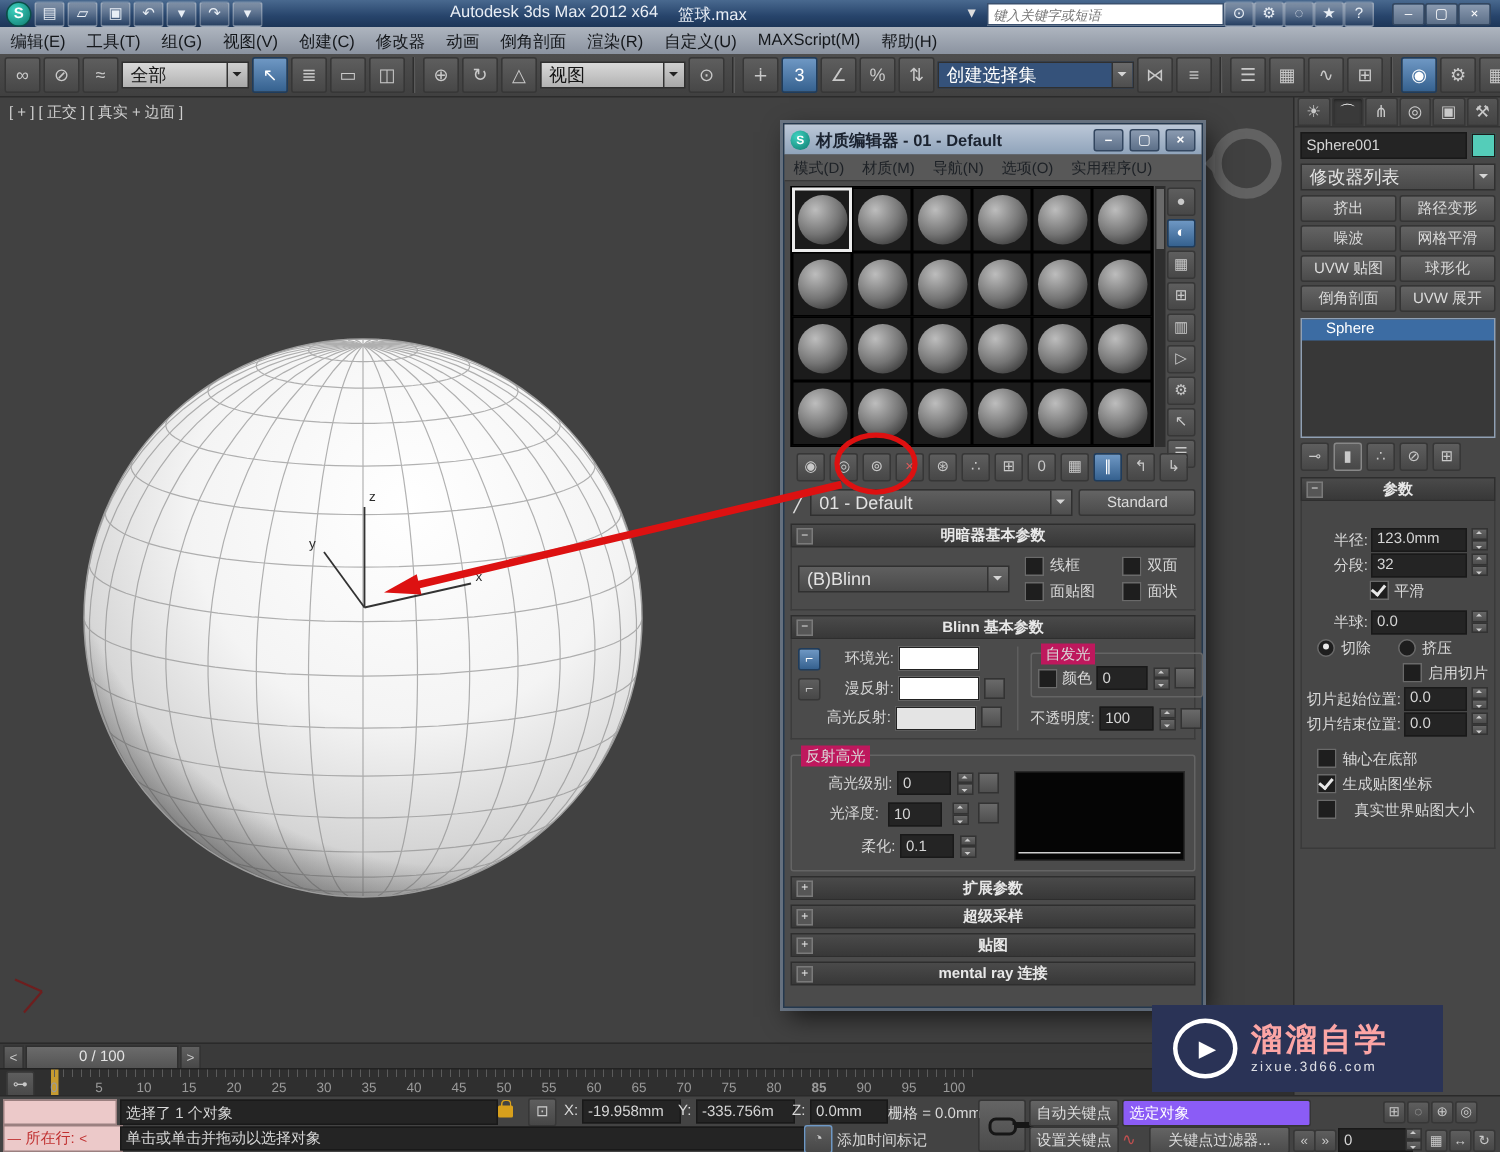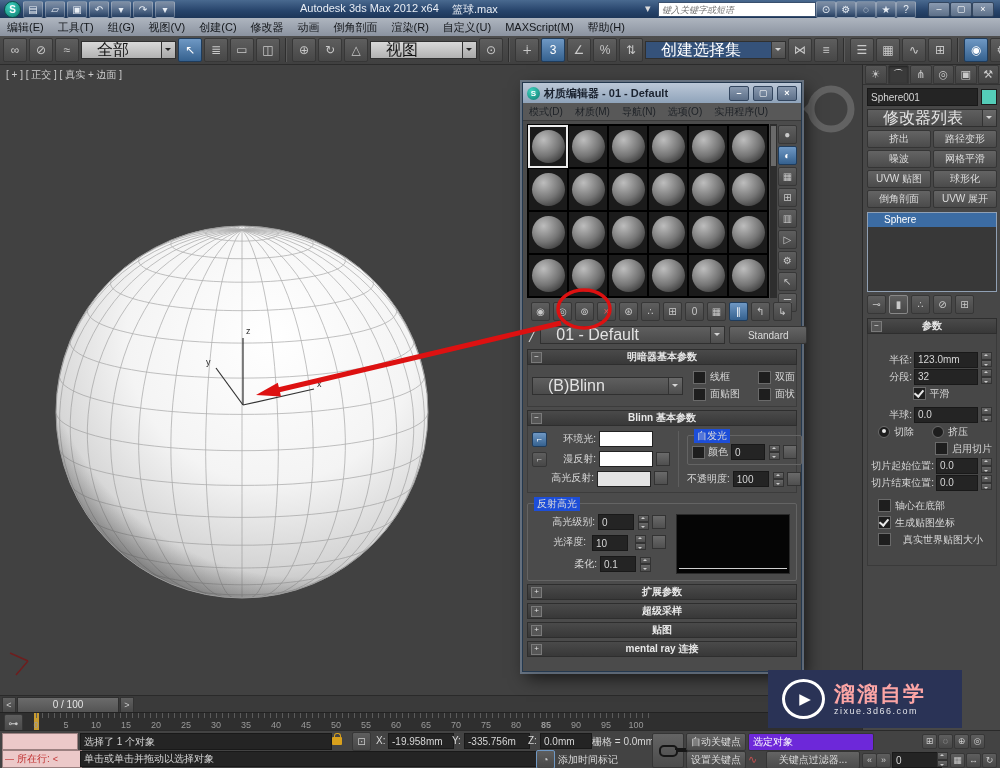--- a/index.html
+++ b/index.html
@@ -12,42 +12,42 @@
       color:#c9c9c9;font-size:12px;line-height:1;flex:none}
   .ic.sm{width:17px;height:17px;font-size:10px}
   .ic.xs{width:13px;height:13px;font-size:9px}
   .ic.on{background:linear-gradient(#6f98c4,#35618f);border-color:#1f3c5c;color:#fff}
   .sep{width:1px;align-self:stretch;background:#2e2e2e;border-right:1px solid #5a5a5a;margin:2px 3px;flex:none}
   .b3{display:inline-flex;align-items:center;justify-content:center;background:linear-gradient(#646464,#4b4b4b);
       border:1px solid #353535;border-radius:2px;color:#dcdcdc;font-size:10px;flex:none}
   .fld{display:inline-flex;align-items:center;background:#242424;border:1px solid #191919;
        color:#d6d6d6;font-size:10px;padding:0 3px;height:14px;overflow:hidden;white-space:nowrap;flex:none}
   .dd{position:relative;display:inline-flex;align-items:center;background:linear-gradient(#5f5f5f,#4a4a4a);
-      border:1px solid #303030;color:#e3e3e3;font-size:16px;padding:0 16px 0 15px;height:16px;overflow:hidden;white-space:nowrap;flex:none}
+      border:1px solid #303030;color:#e3e3e3;font-size:12px;padding:0 16px 0 5px;height:16px;overflow:hidden;white-space:nowrap;flex:none}
   .dd i{position:absolute;right:0;top:0;bottom:0;width:13px;background:linear-gradient(#6a6a6a,#4e4e4e);border-left:1px solid #333}
   .dd i::after{content:"";position:absolute;left:3px;top:6px;border:3.5px solid transparent;border-top-color:#d5d5d5}
   .dd.light{background:linear-gradient(#d9d9d9,#b2b2b2);color:#151515}
   .dd.light i{background:linear-gradient(#cfcfcf,#a8a8a8)}
   .dd.light i::after{border-top-color:#222}
   .dd.seltext{background:#35527a;color:#fff}
   .sp{display:inline-flex;flex-direction:column;width:11px;height:15px;flex:none;margin-left:1px}
   .sp i{flex:1;background:linear-gradient(#676767,#4d4d4d);border:1px solid #333;position:relative}
   .sp i::after{content:"";position:absolute;left:2px;border:2.5px solid transparent}
   .sp i.up::after{top:1px;border-bottom-color:#ccc;border-top-width:0}
   .sp i.dn::after{top:3px;border-top-color:#ccc;border-bottom-width:0}
   .cb{width:11px;height:11px;background:#1e1e1e;border:1px solid #6a6a6a;display:inline-block;position:relative;flex:none}
   .cb.on::after{content:"";position:absolute;left:2px;top:0;width:4px;height:7px;border:solid #e8e8e8;border-width:0 2px 2px 0;transform:rotate(40deg)}
   .radio{width:10px;height:10px;border-radius:50%;background:#1e1e1e;border:1px solid #6a6a6a;display:inline-block;position:relative;flex:none}
   .radio.on::after{content:"";position:absolute;left:2.5px;top:2.5px;width:4px;height:4px;border-radius:50%;background:#e8e8e8}
   .rollhdr{position:relative;display:flex;align-items:center;justify-content:center;height:14px;
       background:linear-gradient(#4a4a4a,#383838);border:1px solid #2e2e2e;color:#e8e8e8;font-weight:bold;font-size:10px}
   .rollhdr .pm{position:absolute;left:3px;top:2px;width:9px;height:9px;background:#565656;border:1px solid #7a7a7a;
       color:#e2e2e2;font-size:8px;line-height:8px;text-align:center;font-weight:normal}
   .grp{position:relative;border:1px solid #646464;border-radius:2px}
-  .grp>.glab{position:absolute;top:-7px;left:6px;background:#1d4ed8;padding:0 3px;font-size:10px;color:#dadada}
+  .grp>.glab{position:absolute;top:-7px;left:6px;background:#be185d;padding:0 3px;font-size:10px;color:#dadada}
   .lbl{font-size:10px;color:#d8d8d8;white-space:nowrap}
   
   #titlebar{left:0;top:0;width:1000px;height:18px;background:linear-gradient(180deg,#49698f,#27446b 60%,#1d3658);display:flex;align-items:center;gap:2px;padding:0 4px;z-index:20}
   #titlebar .qa{display:inline-flex;align-items:center;justify-content:center;width:18px;height:15px;
       background:linear-gradient(#7e8ea4,#54678025);border:1px solid rgba(255,255,255,.25);border-radius:2px;color:#e8eef5;font-size:10px}
   #logo{width:15px;height:15px;border-radius:50%;background:radial-gradient(circle at 35% 30%,#3fd2c0,#0d7a6e);
       display:flex;align-items:center;justify-content:center;color:#fff;font-weight:bold;font-size:10px;border:1px solid #0a4f47}
   .search{width:150px;height:13px;font-size:9px;font-style:italic;color:#777;background:#fff;border:1px solid #3a506e;padding:0 3px;font-family:inherit}
   .winbtn{width:20px;height:13px;display:inline-flex;align-items:center;justify-content:center;
       background:linear-gradient(#8a9ab0,#5d7089);border:1px solid #33465f;border-radius:2px;color:#fff;font-size:9px;line-height:1}
@@ -459,21 +459,21 @@
     <span class="fld abs" style="left:540px;top:2px;width:44px">0.0mm</span>
     <span class="lbl abs" style="left:592px;top:4px">栅格 = 0.0mm</span>
     <span class="fld abs" style="left:80px;top:20px;width:450px">单击或单击并拖动以选择对象</span>
     <span class="ic sm abs" style="left:536px;top:19px;border-color:#6f98c4">◔</span>
     <span class="lbl abs" style="left:558px;top:22px">添加时间标记</span>
     <span class="b3 abs" style="left:652px;top:2px;width:30px;height:33px">
         <i class="keybody"></i>
       </span>
     <span class="b3 abs" style="left:686px;top:2px;width:58px;height:16px">自动关键点</span>
     <span class="b3 abs" style="left:686px;top:20px;width:58px;height:16px">设置关键点</span>
-    <span class="b3 abs" style="left:748px;top:2px;width:120px;height:16px;background:#6d28d9;color:#fff;justify-content:flex-start;padding-left:4px">选定对象</span>
+    <span class="b3 abs" style="left:748px;top:2px;width:120px;height:16px;background:#8b5cf6;color:#fff;justify-content:flex-start;padding-left:4px">选定对象</span>
     <span class="abs" style="left:748px;top:22px;color:#c05050;font-size:11px">∿</span>
     <span class="b3 abs" style="left:766px;top:20px;width:92px;height:16px">关键点过滤器...</span>
     <span class="ic xs abs" style="left:862px;top:22px">«</span>
     <span class="ic xs abs" style="left:876px;top:22px">»</span>
     <span class="fld abs" style="left:892px;top:21px;width:42px">0</span>
     <span class="sp abs" style="left:936px;top:21px">
         <i class="up"></i>
         <i class="dn"></i>
       </span>
     <span class="ic xs abs" style="left:922px;top:3px">⊞</span>

